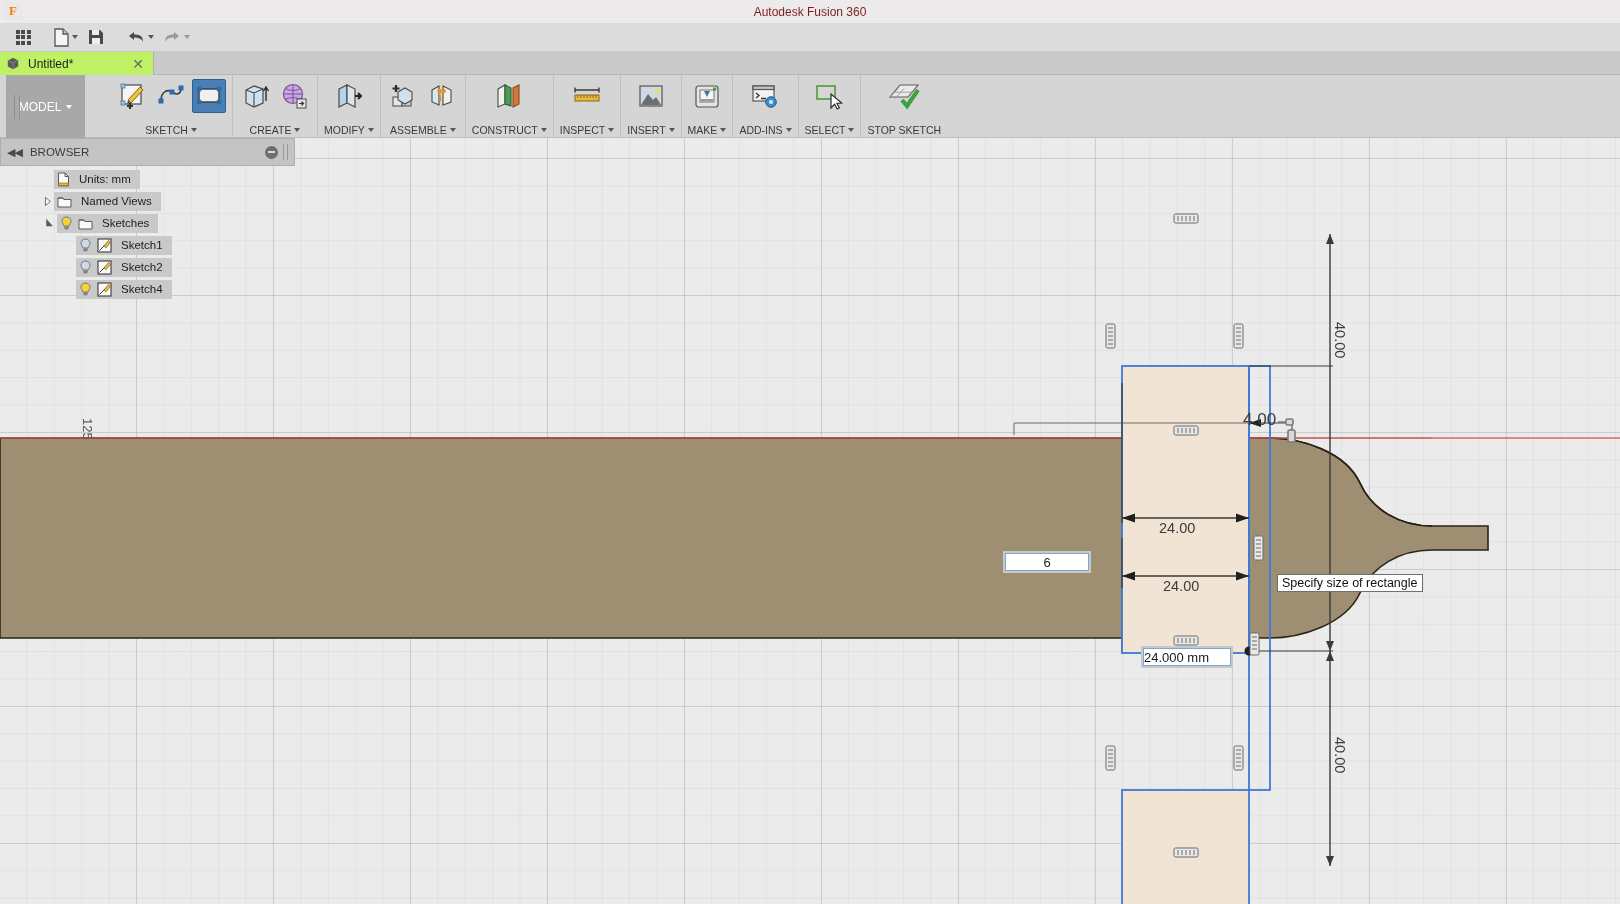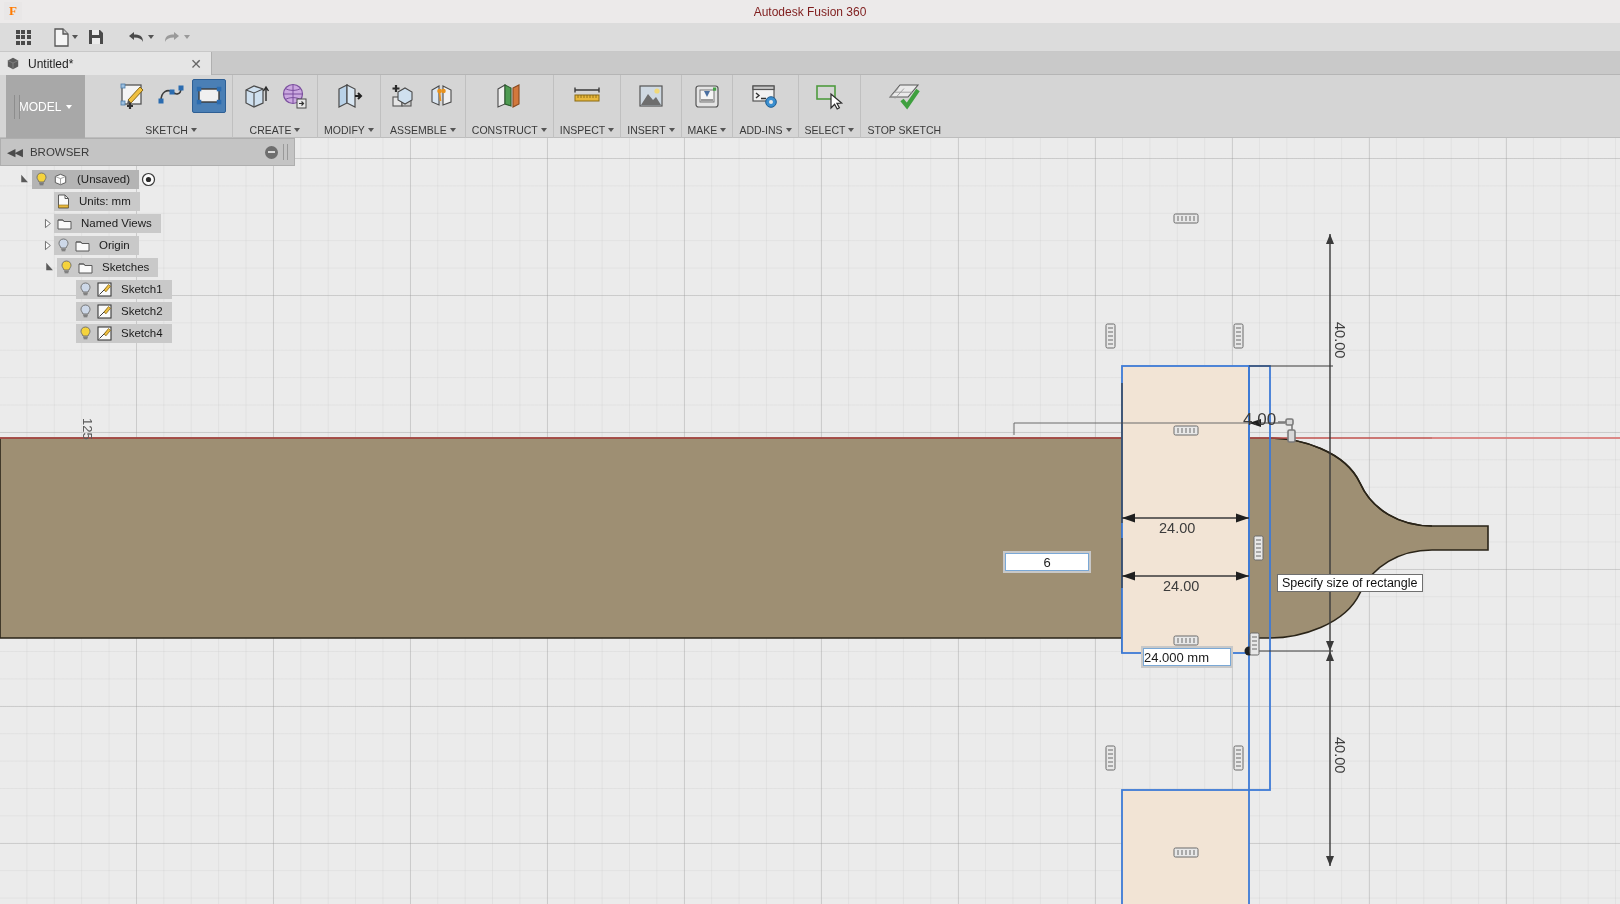--- a/index.html
+++ b/index.html
@@ -40,22 +40,22 @@
   
   .grid-icon { display:grid; grid-template-columns:repeat(3,4px); grid-template-rows:repeat(3,4px); gap:1.5px; }
   .grid-icon i { background:#4a4a4a; display:block; }
 
   
   .tabstrip {
     position:absolute; left:0; top:52px; width:1620px; height:23px;
     background:#c9c9c9; border-bottom:1px solid #b5b5b5;
   }
   .doctab {
-    position:absolute; left:0; top:0; width:212px; height:23px;
-    background:#e5e5e5; display:flex; align-items:center; padding:0 6px;
+    position:absolute; left:0; top:0; width:154px; height:23px;
+    background:#bef264; display:flex; align-items:center; padding:0 6px;
     border-right:1px solid #b0b0b0; cursor:pointer;
   }
   .doctab .cube {
     width:14px;height:13px;flex:0 0 auto;margin-right:8px;
   }
   .doctab .label { font-size:12px; color:#1d1d1d; flex:1; }
   .doctab .close { font-size:14px; color:#666; padding:0 3px; cursor:pointer; }
 
   
   .ribbon {
@@ -604,42 +604,20 @@
   </div>
 
   <div class="browser">
     <span class="bcollapse">◀◀</span>
     <span class="btitle">BROWSER</span>
     <span class="bmin"></span>
     <span class="bgrip"></span>
   </div>
 
   <div class="tree" id="browser-tree">
-      <div class="node root" style="padding-left: 18px;">
-        <span class="arrow">
-          <svg viewBox="0 0 11 12" width="10" height="10">
-            <path d="M1,1 L9,10 L1,10 Z" fill="#5a5a5a"></path>
-          </svg>
-        </span>
-        <span class="chip">
-          <svg viewBox="0 0 13 15" class="bulb">
-            <path d="M6.5,1 C9.3,1 11,3 11,5.3 C11,7.2 9.5,8.3 9,10 L4,10 C3.5,8.3 2,7.2 2,5.3 C2,3 3.7,1 6.5,1 Z" fill="#f5d33c" stroke="#6a6a6a" stroke-width="0.9"></path>
-            <path d="M4.2,11.3 h4.6 M4.6,12.8 h3.8" stroke="#6a6a6a" stroke-width="1.1" fill="none"></path>
-          </svg>
-          <svg viewBox="0 0 16 15" class="folder">
-            <path d="M2,4 L8,1.5 L14,4 L14,11 L8,13.5 L2,11 Z" fill="#fdfdfd" stroke="#4a4a4a" stroke-width="1"></path>
-            <path d="M2,4 L8,6.5 L14,4 M8,6.5 L8,13.5" fill="none" stroke="#8a8a8a" stroke-width="0.9"></path>
-          </svg>
-          <span style="padding-left: 4px;">(Unsaved)</span>
-        </span>
-        <svg viewBox="0 0 15 15" class="eye">
-          <circle cx="7.5" cy="7.5" r="6" fill="#fdfdfd" stroke="#3a3a3a" stroke-width="1.2"></circle>
-          <circle cx="7.5" cy="7.5" r="2.6" fill="#2b2b2b"></circle>
-        </svg>
-      </div>
       <div class="node" style="padding-left: 40px;">
         <span class="arrow"></span>
         <span class="chip">
           <svg viewBox="0 0 13 15" class="docicon">
             <path d="M1.5,1 L8,1 L11.5,4.5 L11.5,14 L1.5,14 Z" fill="#fafafa" stroke="#5a5a5a" stroke-width="1"></path>
             <path d="M8,1 L8,4.5 L11.5,4.5" fill="none" stroke="#5a5a5a" stroke-width="1"></path>
             <rect x="1.8" y="11" width="9.4" height="2.6" fill="#e8b83c" stroke="#8a6a12" stroke-width="0.6"></rect>
           </svg>
           <span style="padding-left: 4px;">Units: mm</span>
         </span>
@@ -651,38 +629,20 @@
           </svg>
         </span>
         <span class="chip">
           <svg viewBox="0 0 15 13" class="folder">
             <path d="M1,3 L1,12 L14,12 L14,4.5 L7,4.5 L5.8,3 Z" fill="#fafafa" stroke="#5a5a5a" stroke-width="1"></path>
             <path d="M1,3 L5.8,3 L7,4.5" fill="none" stroke="#5a5a5a" stroke-width="1"></path>
           </svg>
           <span style="padding-left: 4px;">Named Views</span>
         </span>
       </div>
-      <div class="node" style="padding-left: 40px;">
-        <span class="arrow">
-          <svg viewBox="0 0 11 12" width="9" height="11">
-            <path d="M3,1 L9,6 L3,11 Z" fill="#fbfbfb" stroke="#555" stroke-width="1"></path>
-          </svg>
-        </span>
-        <span class="chip">
-          <svg viewBox="0 0 13 15" class="bulb">
-            <path d="M6.5,1 C9.3,1 11,3 11,5.3 C11,7.2 9.5,8.3 9,10 L4,10 C3.5,8.3 2,7.2 2,5.3 C2,3 3.7,1 6.5,1 Z" fill="#cdd8e8" stroke="#6a6a6a" stroke-width="0.9"></path>
-            <path d="M4.2,11.3 h4.6 M4.6,12.8 h3.8" stroke="#6a6a6a" stroke-width="1.1" fill="none"></path>
-          </svg>
-          <svg viewBox="0 0 15 13" class="folder">
-            <path d="M1,3 L1,12 L14,12 L14,4.5 L7,4.5 L5.8,3 Z" fill="#fafafa" stroke="#5a5a5a" stroke-width="1"></path>
-            <path d="M1,3 L5.8,3 L7,4.5" fill="none" stroke="#5a5a5a" stroke-width="1"></path>
-          </svg>
-          <span style="padding-left: 4px;">Origin</span>
-        </span>
-      </div>
       <div class="node" style="padding-left: 43px;">
         <span class="arrow">
           <svg viewBox="0 0 11 12" width="10" height="10">
             <path d="M1,1 L9,10 L1,10 Z" fill="#5a5a5a"></path>
           </svg>
         </span>
         <span class="chip">
           <svg viewBox="0 0 13 15" class="bulb">
             <path d="M6.5,1 C9.3,1 11,3 11,5.3 C11,7.2 9.5,8.3 9,10 L4,10 C3.5,8.3 2,7.2 2,5.3 C2,3 3.7,1 6.5,1 Z" fill="#f5d33c" stroke="#6a6a6a" stroke-width="0.9"></path>
             <path d="M4.2,11.3 h4.6 M4.6,12.8 h3.8" stroke="#6a6a6a" stroke-width="1.1" fill="none"></path>

